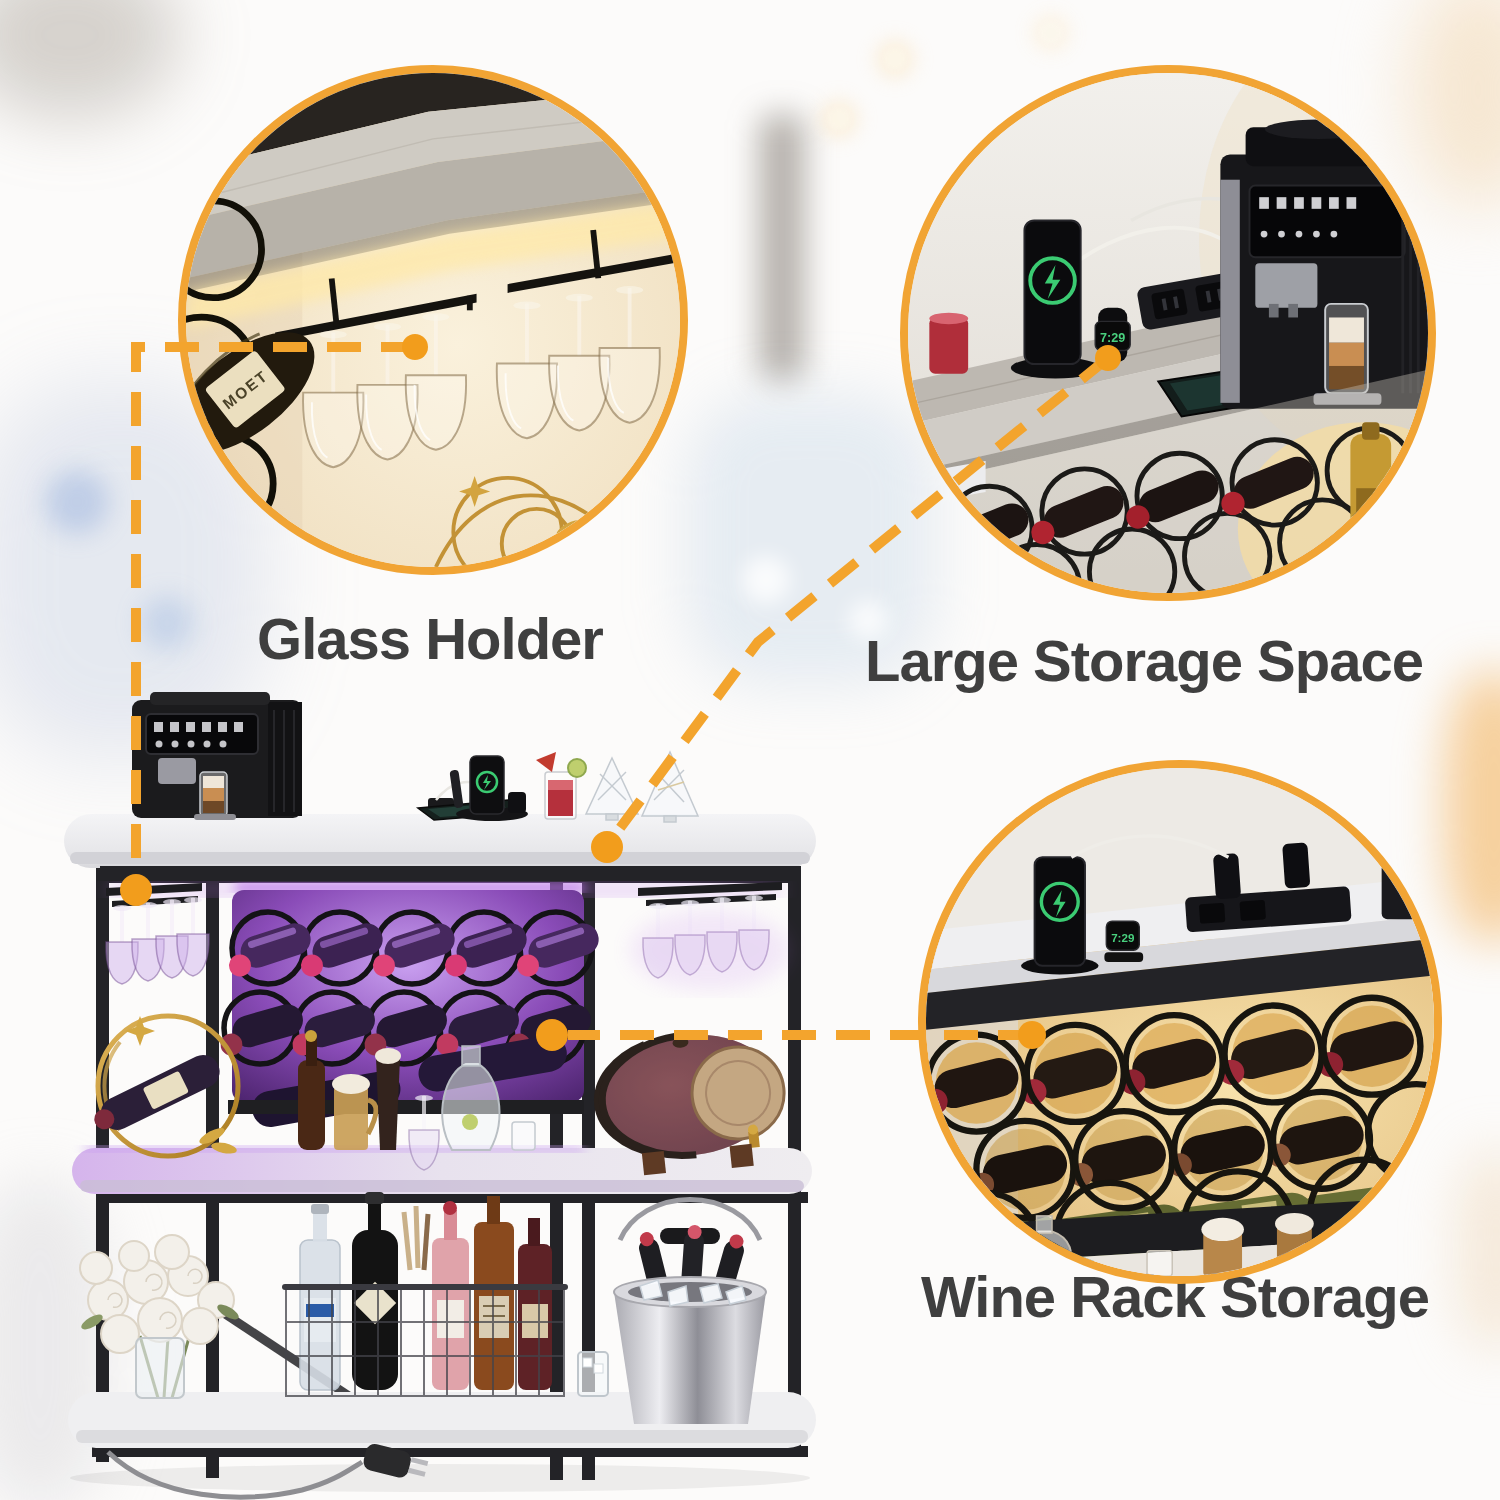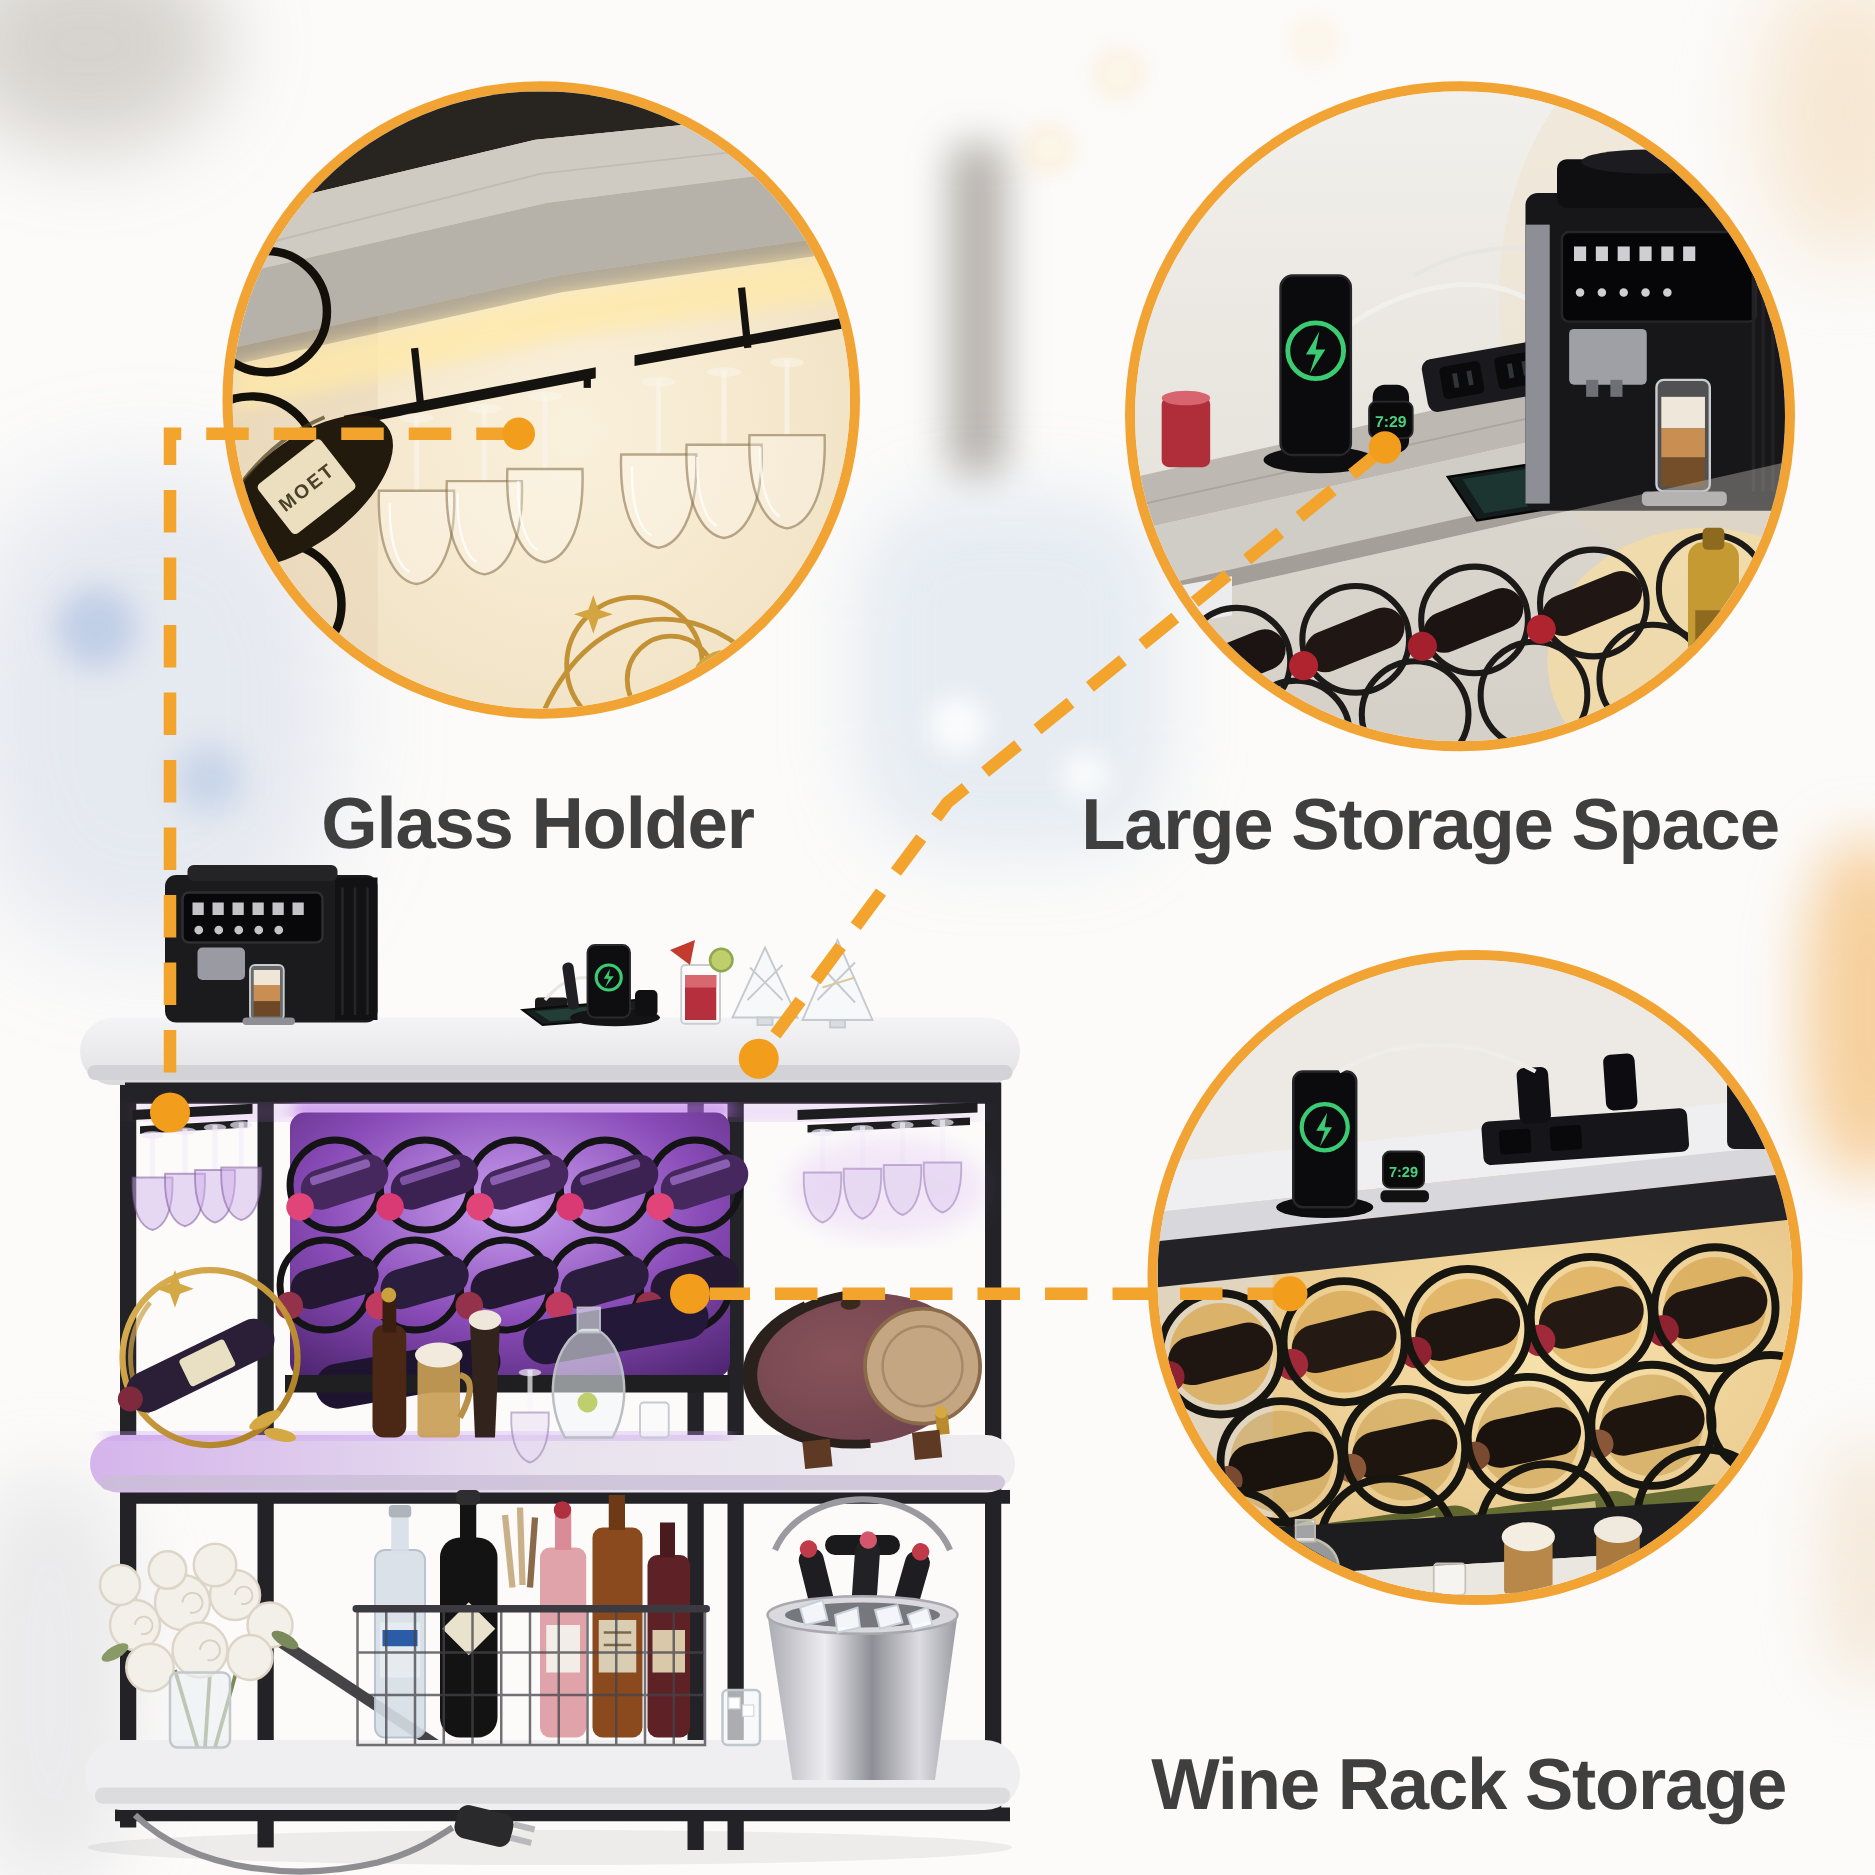--- a/index.html
+++ b/index.html
@@ -30,23 +30,23 @@
   }
   .fc1{left:178px;top:65px;width:510px;height:510px;}
   .fc2{left:900px;top:65px;width:536px;height:536px;}
   .fc3{left:918px;top:760px;width:524px;height:524px;}
   .feature-circle svg{display:block;width:100%;height:100%;}
   
   .callout-label{
     position:absolute;transform:translate(-50%,-50%);
     font-size:58px;font-weight:700;letter-spacing:-1px;color:#3F3F3F;white-space:nowrap;
   }
-  .lbl-glass{left:430px;top:659px;}
+  .lbl-glass{left:430px;top:638px;}
   .lbl-storage{left:1144px;top:640px;margin-top:20px;}
-  .lbl-rack{left:1175px;top:1428px;}
+  .lbl-rack{left:1175px;top:1296px;}
   
   .layer{position:absolute;left:0;top:0;width:1500px;height:1500px;}
   .product-layer{z-index:3;}
   .circles{z-index:4;}
   .connector-layer{z-index:6;pointer-events:none;}
   .labels{z-index:7;}
   .bg{z-index:1;}
 </style>
 </head>
 <body>

